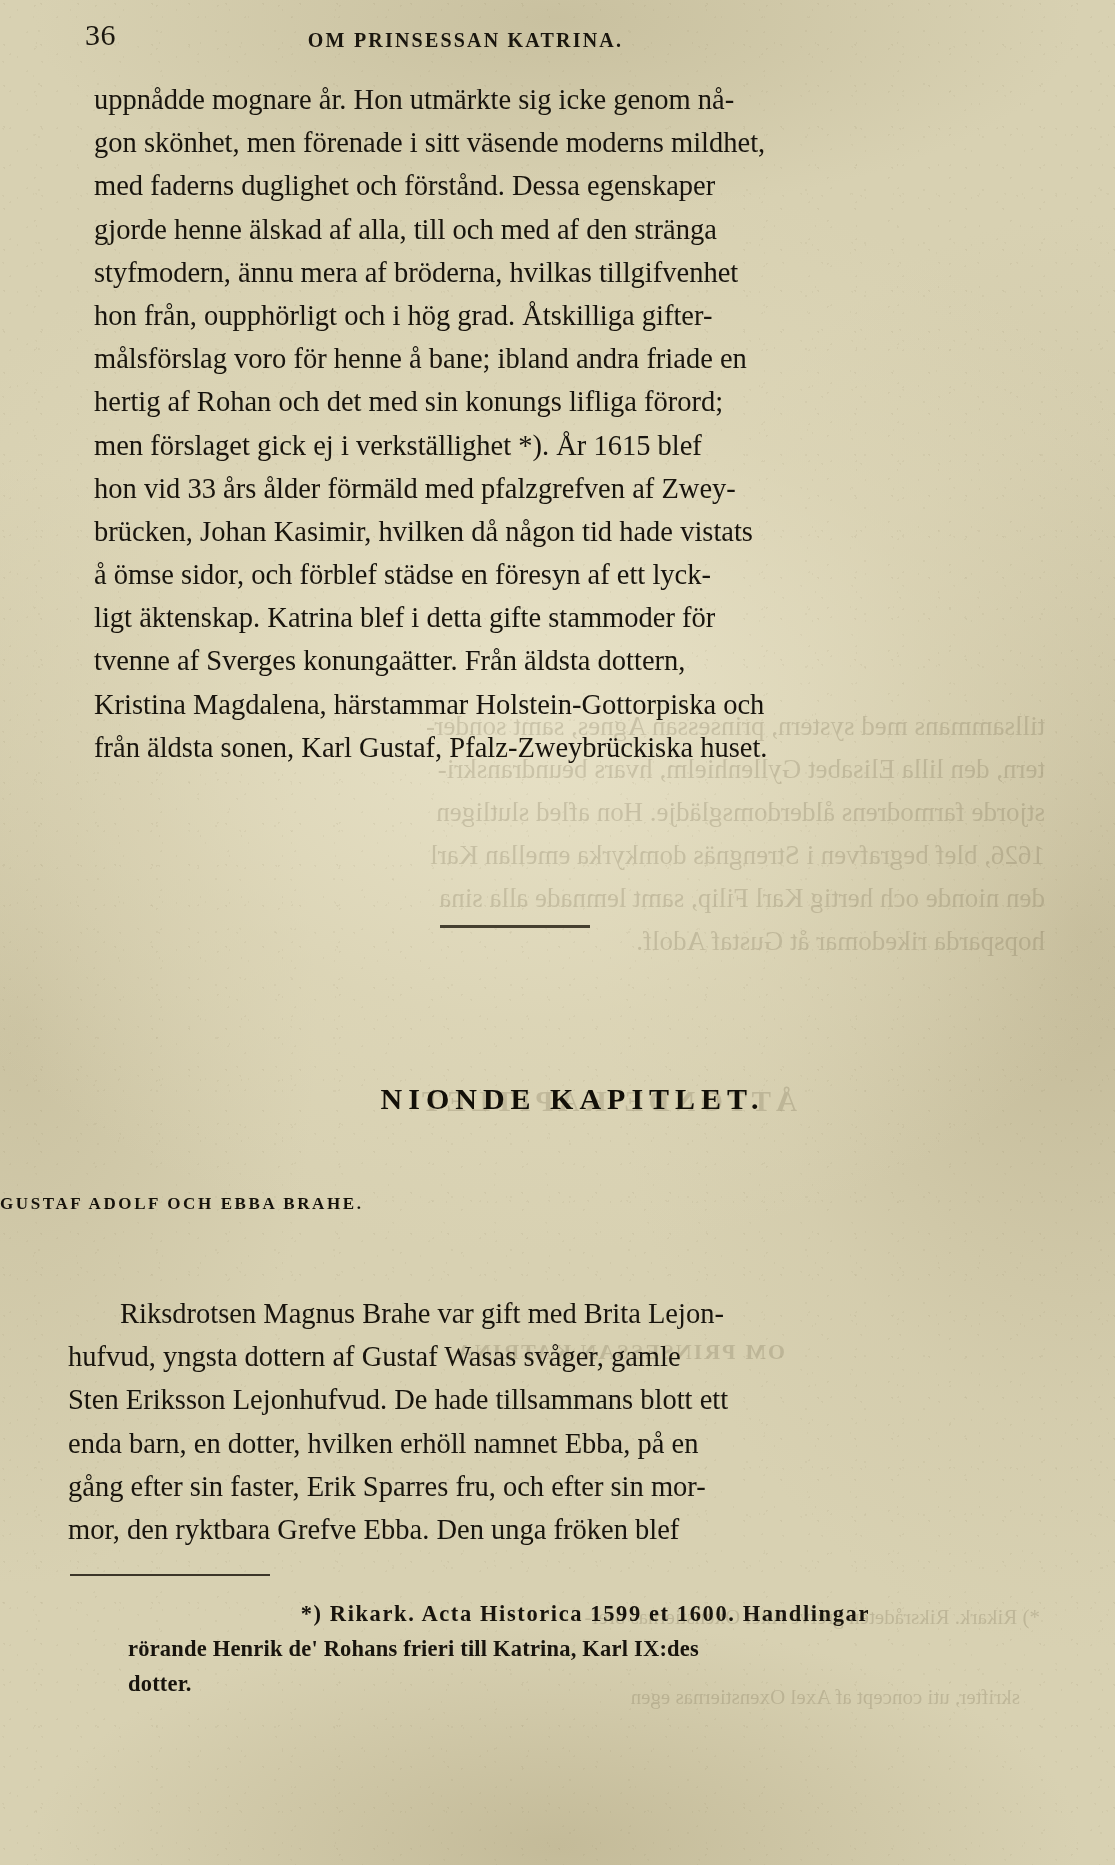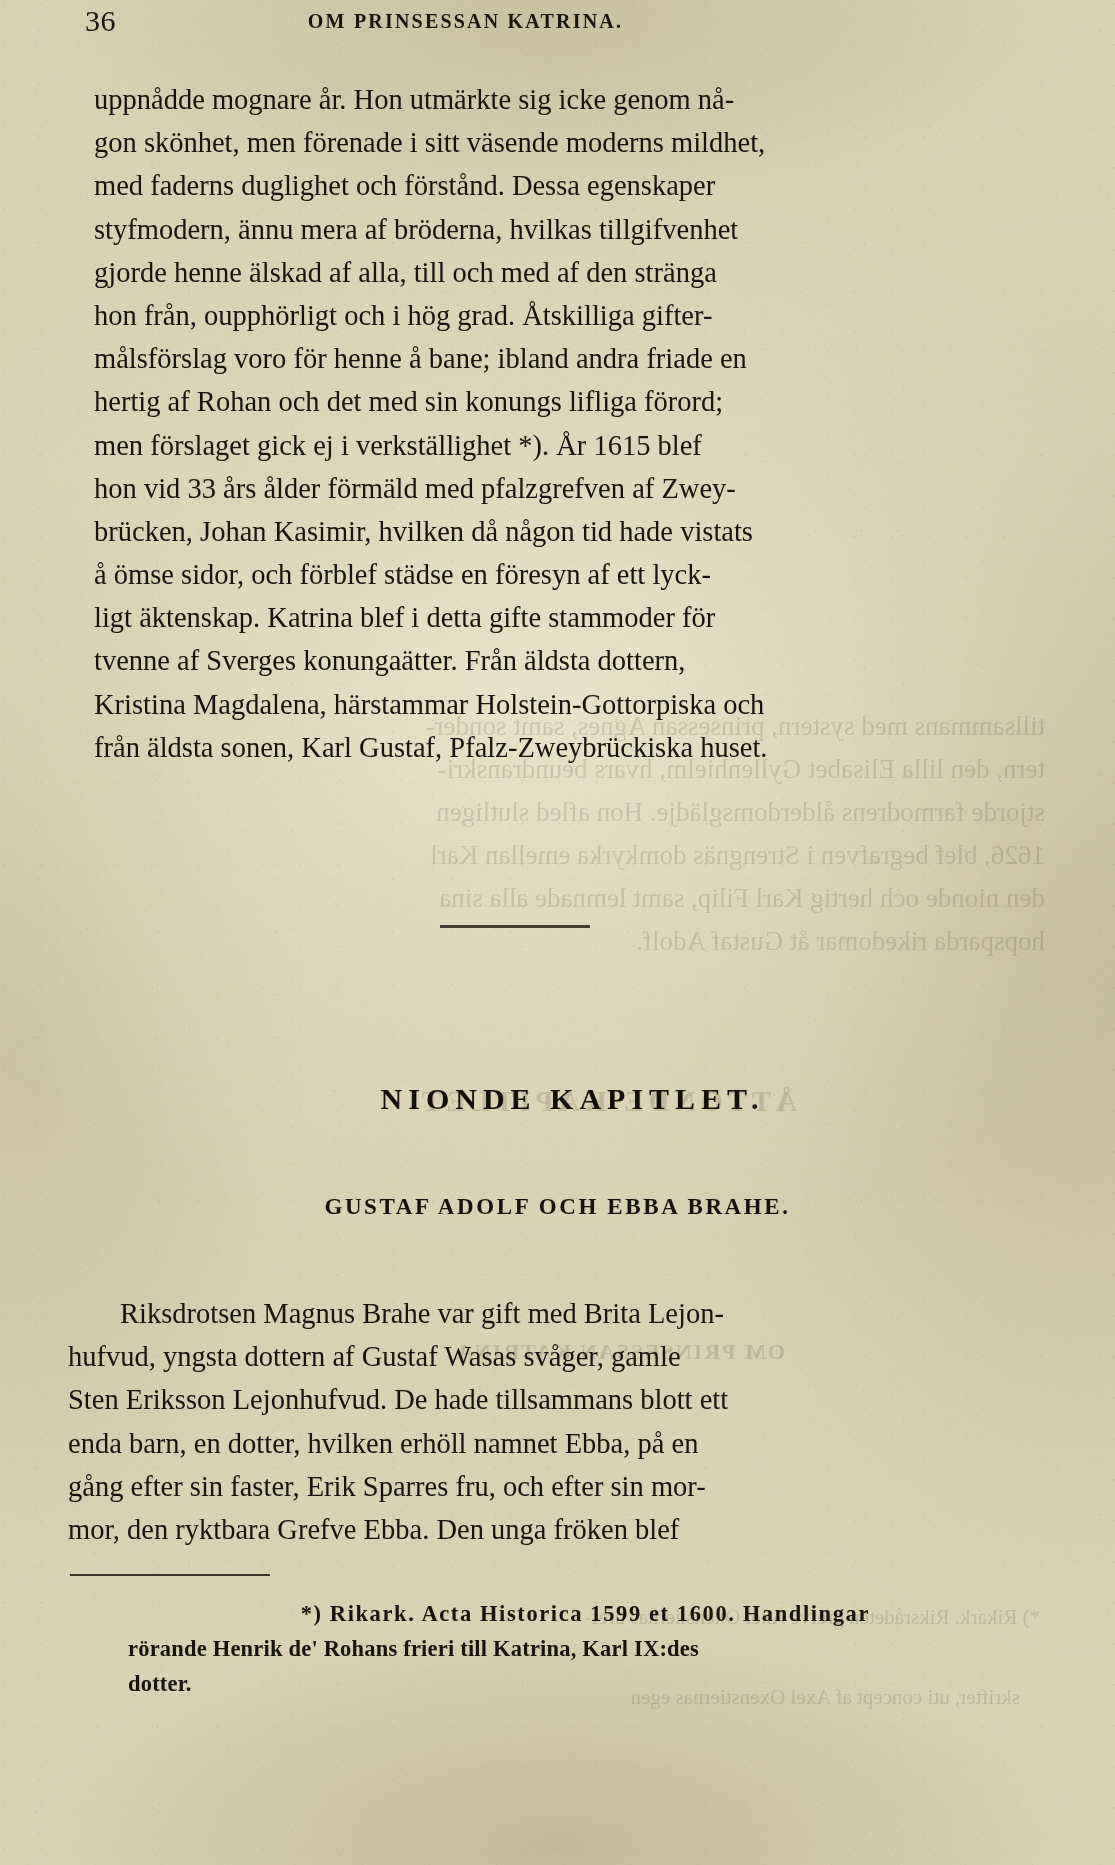--- a/index.html
+++ b/index.html
@@ -51,24 +51,24 @@
     position: absolute;
     left: 0; top: 0;
     width: 1115px;
     height: 1865px;
   }
 
   
   .runhead {
     position: absolute;
     left: 85px;
-    top: 4px;
+    top: 18px;
     width: 790px;
     display: flex;
-    align-items: center;
+    align-items: flex-end;
   }
   .folio {
     font-size: 30px;
     letter-spacing: .5px;
     color: #1a160e;
   }
   .runtitle {
     flex: 1;
     text-align: center;
     font-size: 20px;
@@ -121,22 +121,21 @@
     font-size: 30px;
     font-weight: bold;
     letter-spacing: 6px;
     color: #131009;
   }
   .chapter-subtitle {
     position: absolute;
     left: 0;
     top: 1194px;
     width: 1115px;
-    text-align: center;
-    font-size: 23px;
+    font-size: 17px;
     font-weight: bold;
     letter-spacing: 2.6px;
     color: #16120b;
   }
 
   
   .fn-rule {
     position: absolute;
     left: 70px;
     top: 1574px;
@@ -212,22 +211,22 @@
 
     <div class="runhead">
       <div class="folio">36</div>
       <div class="runtitle">OM PRINSESSAN KATRINA.</div>
     </div>
 
     <div class="textblock" id="para1">
       <span class="ln">uppnådde mognare år.  Hon utmärkte sig icke genom nå-</span>
       <span class="ln">gon skönhet, men förenade i sitt väsende moderns mildhet,</span>
       <span class="ln">med faderns duglighet och förstånd.  Dessa egenskaper</span>
+      <span class="ln">gjorde henne älskad af alla, till och med af den stränga</span>
       <span class="ln">styfmodern, ännu mera af bröderna, hvilkas tillgifvenhet</span>
-      <span class="ln">gjorde henne älskad af alla, till och med af den stränga</span>
       <span class="ln">hon från, oupphörligt och i hög grad.  Åtskilliga gifter-</span>
       <span class="ln">målsförslag voro för henne å bane; ibland andra friade en</span>
       <span class="ln">hertig af Rohan och det med sin konungs lifliga förord;</span>
       <span class="ln">men förslaget gick ej i verkställighet *).  År 1615 blef</span>
       <span class="ln">hon vid 33 års ålder förmäld med pfalzgrefven af Zwey-</span>
       <span class="ln">brücken, Johan Kasimir, hvilken då någon tid hade vistats</span>
       <span class="ln">å ömse sidor, och förblef städse en föresyn af ett lyck-</span>
       <span class="ln">ligt äktenskap.  Katrina blef i detta gifte stammoder för</span>
       <span class="ln">tvenne af Sverges konungaätter.  Från äldsta dottern,</span>
       <span class="ln">Kristina Magdalena, härstammar Holstein-Gottorpiska och</span>

